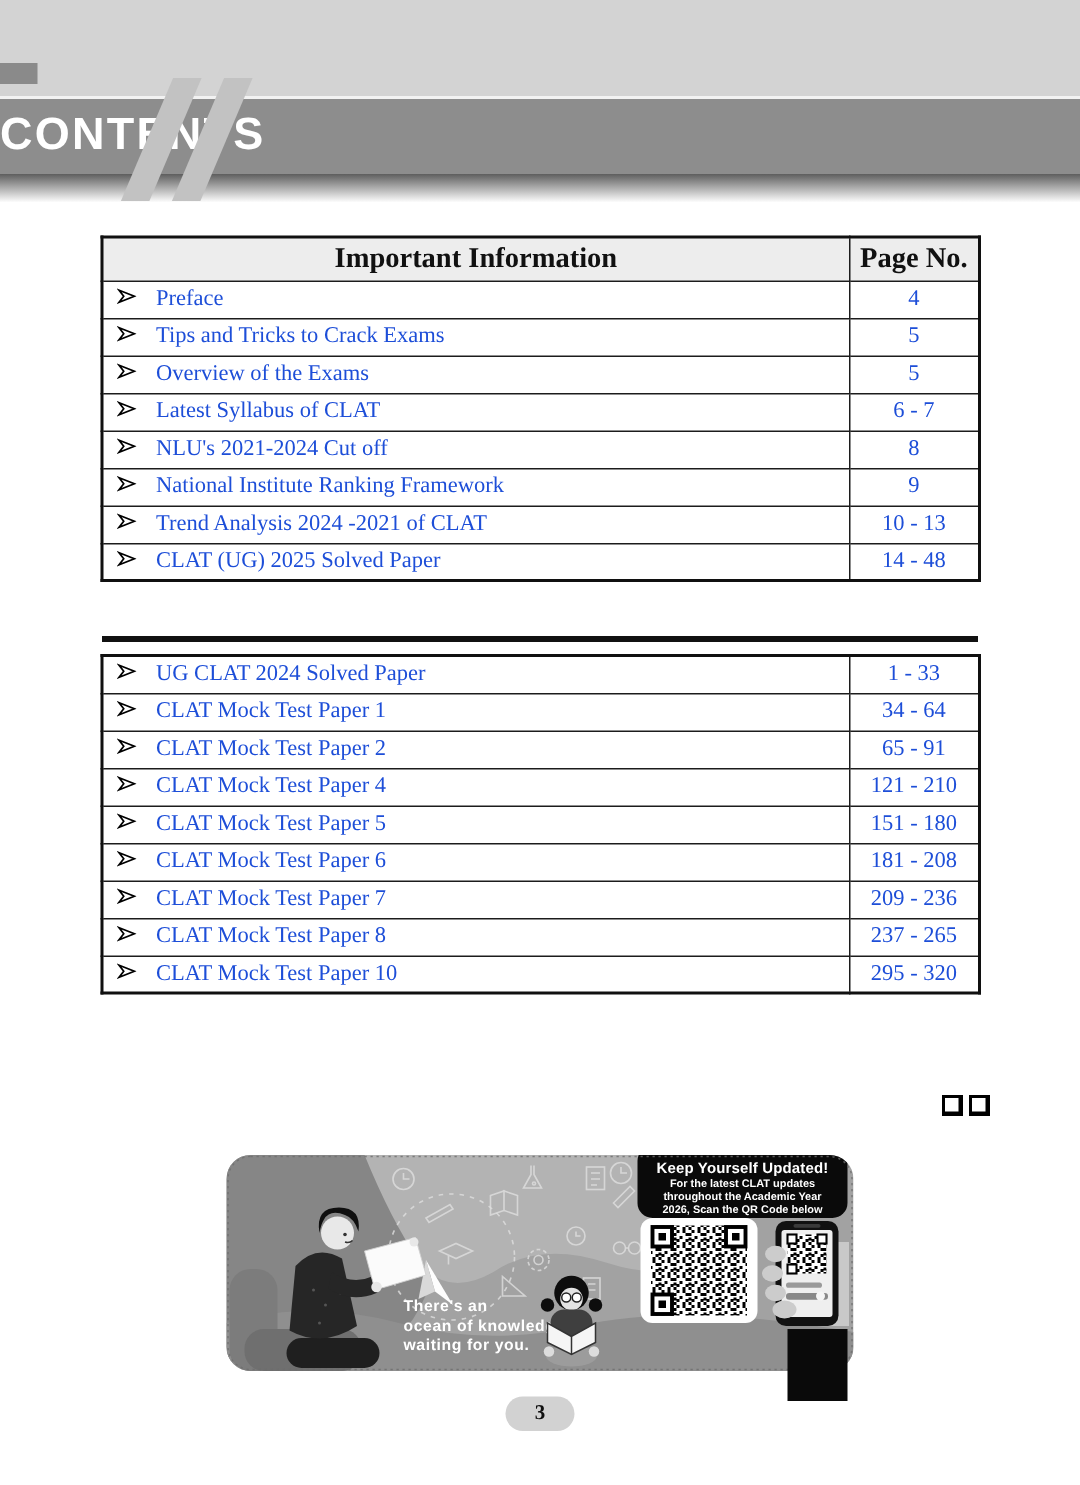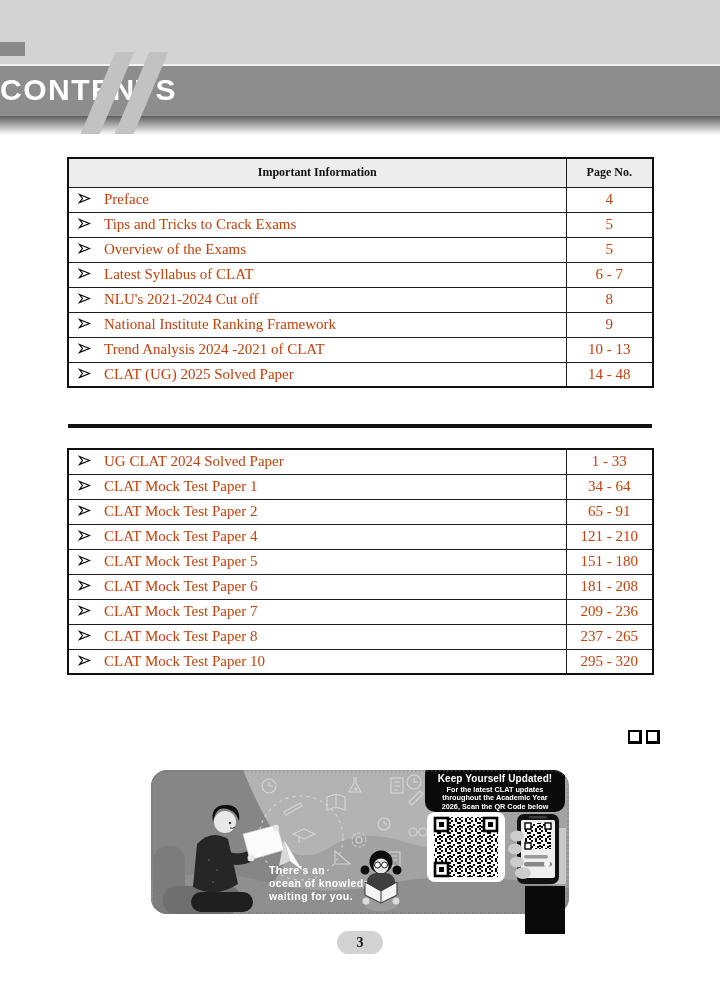--- a/index.html
+++ b/index.html
@@ -17,25 +17,25 @@
           background:linear-gradient(#5e5e5e 0%,#9a9a9a 35%,rgba(255,255,255,0) 95%);}
   .stripe{position:absolute;top:52px;height:82px;width:19px;background:#c2c2c2;z-index:3;
           transform:skewX(-23deg);}
   .stripe1{left:98px;}
   .stripe2{left:132px;}
 
   
   table.toc{position:absolute;left:67px;width:585px;border-collapse:collapse;
             border:2.5px solid #101010;background:#fff;table-layout:fixed;}
   .toc1{top:157px;}
-  .toc2{top:436px;margin-top:12px;}
+  .toc2{top:436px;}
   .toc th,.toc td{border:1.4px solid #1c1c1c;box-sizing:border-box;}
-  .toc th{height:29px;background:#ededed;font-size:12px;font-weight:bold;color:#111;
+  .toc th{height:29px;background:#ededed;font-size:19px;font-weight:bold;color:#111;
           text-align:center;padding:0;}
-  .toc td{height:25px;font-size:15px;color:#c2410c;padding:0;}
+  .toc td{height:25px;font-size:15px;color:#1d4ed8;padding:0;}
   td.td-item{padding-left:9px;white-space:nowrap;overflow:hidden;}
   td.td-page{text-align:center;}
   col.c-item{width:498px;} col.c-page{width:87px;}
   .bullet{display:inline-block;width:13px;height:13px;margin-right:13px;vertical-align:-1px;}
   .bullet svg{display:block;width:13px;height:13px;}
 
   .table-divider{position:absolute;left:68px;top:424px;width:584px;height:4px;background:#111;}
 
   .end-marks{position:absolute;left:624px;top:730px;z-index:2;}
   .sq{display:inline-block;width:9px;height:9px;background:#fff;margin-left:4px;

